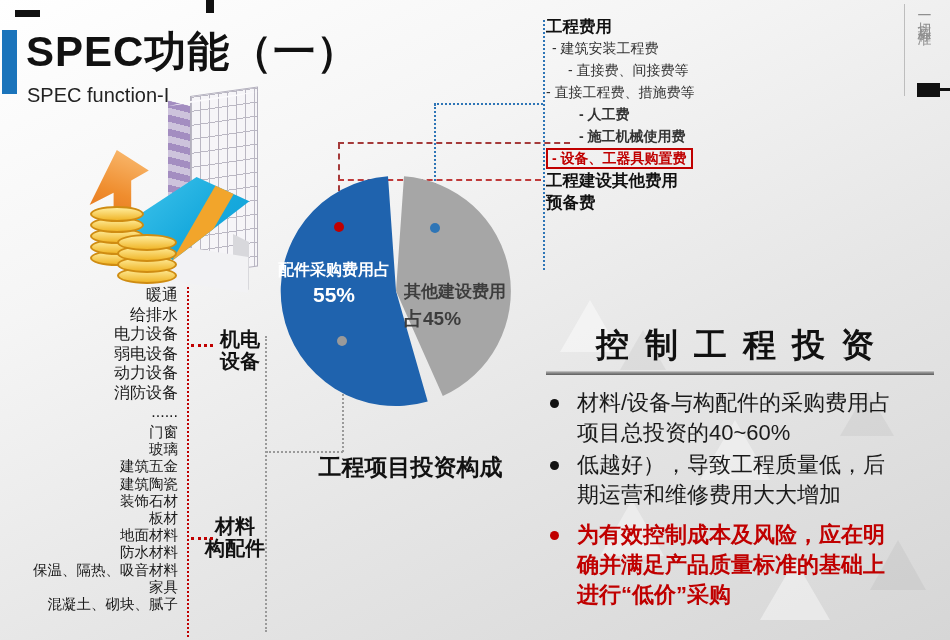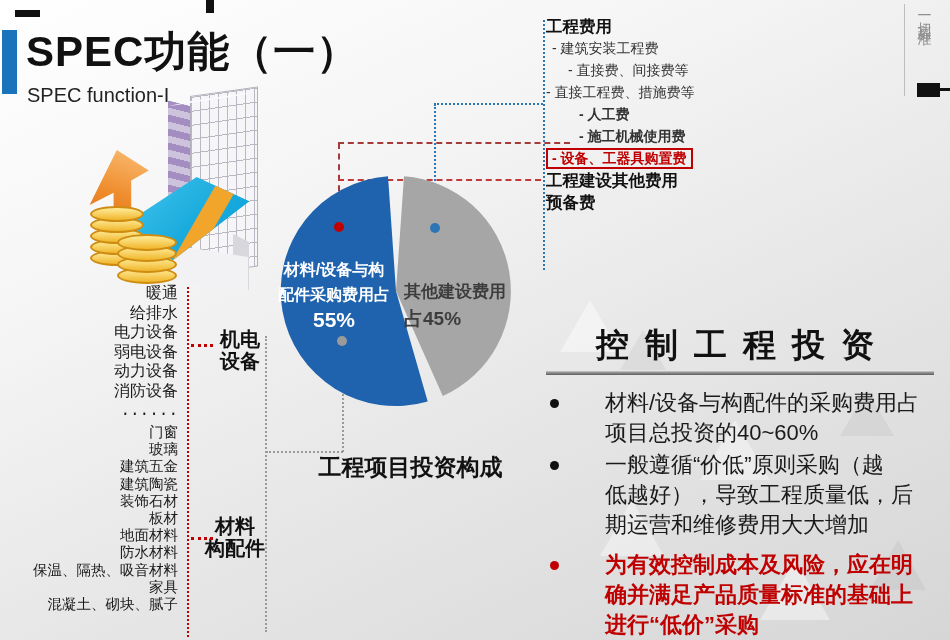--- a/index.html
+++ b/index.html
@@ -43,21 +43,21 @@
     clip-path:polygon(42% 100%,42% 42%,12% 54%,46% 0,86% 20%,64% 30%,64% 96%);
     background:linear-gradient(200deg,#fbc27c 0%,#ef8d2e 45%,#d9580b 100%); }
   .coin{ width:54px; height:16px; border-radius:50%;
     background:linear-gradient(#ffec9a,#f0b62a); border:2px solid #cf8c12; } 
   .stack1{ left:25px; top:118px; width:60px; height:70px; }
   .stack2{ left:52px; top:146px; width:64px; height:60px; }
   .stack2 .coin{ width:60px; height:17px; }
 
   
   .mech-list{ position:absolute; left:30px; top:285px; width:148px; text-align:right;
-    font-size:16px; line-height:19.5px; color:#1a1a1a;font-family:Liberation Mono, monospace; }
+    font-size:16px; line-height:19.5px; color:#1a1a1a; }
   .mat-list{ position:absolute; left:28px; top:424px; width:150px; text-align:right;
     font-size:14.5px; line-height:17.2px; color:#1a1a1a; }
   .group-label{ position:absolute; font-size:20px; font-weight:700; color:#111;
     line-height:22px; text-align:center; }
   .mech-label{ left:214px; top:328px; width:52px; }
   .mat-label{ left:200px; top:515px; width:70px; }
 
   
   .vline,.hline{ position:absolute; }
   .red-long-v{ left:187px; top:287px; height:350px; border-left:2px dotted #c00000; }
@@ -97,21 +97,21 @@
   .i1{ margin-left:6px; } .i2{ margin-left:22px; } .i3{ } .i4{ margin-left:33px;font-weight:bold; }
   .i4b{ margin-left:28px; }
 
   
   .tri{ position:absolute; clip-path:polygon(50% 0,0 100%,100% 100%); }
   .panel-head{ position:absolute; left:548px; top:323px; width:390px; text-align:center;
     font-size:33px; font-weight:700; letter-spacing:16px; color:#111; white-space:nowrap; }
   .panel-rule{ position:absolute; left:546px; top:370px; width:388px; height:5px;
     background:linear-gradient(to bottom,#fdfdfd 0%,#9a9a9a 45%,#5c5c5c 100%); }
   .bullets{ position:absolute; left:548px; top:388px; width:396px; }
-  .bullet{ display:flex;gap:28px; }
+  .bullet{ display:flex; }
   .bullet .bmark{ width:14px; height:9px; margin:11px 13px 0 2px; }
   .bmark i{ display:block; width:9px; height:9px; border-radius:50%; background:#111; }
   .bullet .btxt{ font-size:22px; line-height:30px; color:#1a1a1a; }
   .bullet2{ margin-top:2px; }
   .bullet3{ margin-top:10px; }
   .bullet3 .btxt{ color:#c00000; font-weight:700; }
   .bullet3 .bmark i{ background:#c00000; }
 </style>
 </head>
 <body>
@@ -197,21 +197,20 @@
   <div class="hline red-elbow-h2"></div>
   <div class="vline blue-dot-v"></div>
   <div class="hline blue-dot-h"></div>
   <div class="vline blue-list-v"></div>
 
   <svg class="pie-svg" width="232" height="242" viewBox="-116 -119 232 242">
     <path d="M0 0 L31.7 110.5 A115 115 0 1 1 -8 -114.7 Z" fill="#1f63ae"></path>
     <path d="M0 0 L8 -114.7 A115 115 0 0 1 46.8 105 Z" fill="#a6a6a6"></path>
   </svg>
   <div class="pie-label-blue">
-    <div>材料/设备与构</div>
     <div>配件采购费用占</div>
     <div class="pct">55%</div>
   </div>
   <div class="pie-label-gray">
     <div>其他建设费用</div>
     <div class="pct">占45%</div>
   </div>
   <div class="dot dot-red"></div>
   <div class="dot dot-blue"></div>
   <div class="dot dot-gray"></div>
@@ -247,21 +246,20 @@
       <div class="btxt">
         <div>材料/设备与构配件的采购费用占</div>
         <div>项目总投资的40~60%</div>
       </div>
     </div>
     <div class="bullet bullet2">
       <span class="bmark">
           <i></i>
         </span>
       <div class="btxt">
-        <div>一般遵循“价低”原则采购（越</div>
         <div>低越好），导致工程质量低，后</div>
         <div>期运营和维修费用大大增加</div>
       </div>
     </div>
     <div class="bullet bullet3">
       <span class="bmark">
           <i></i>
         </span>
       <div class="btxt">
         <div>为有效控制成本及风险，应在明</div>

